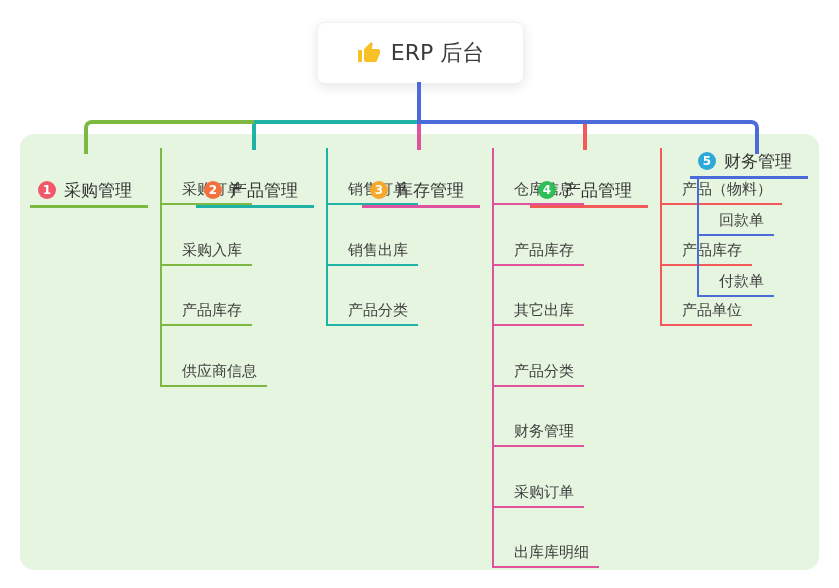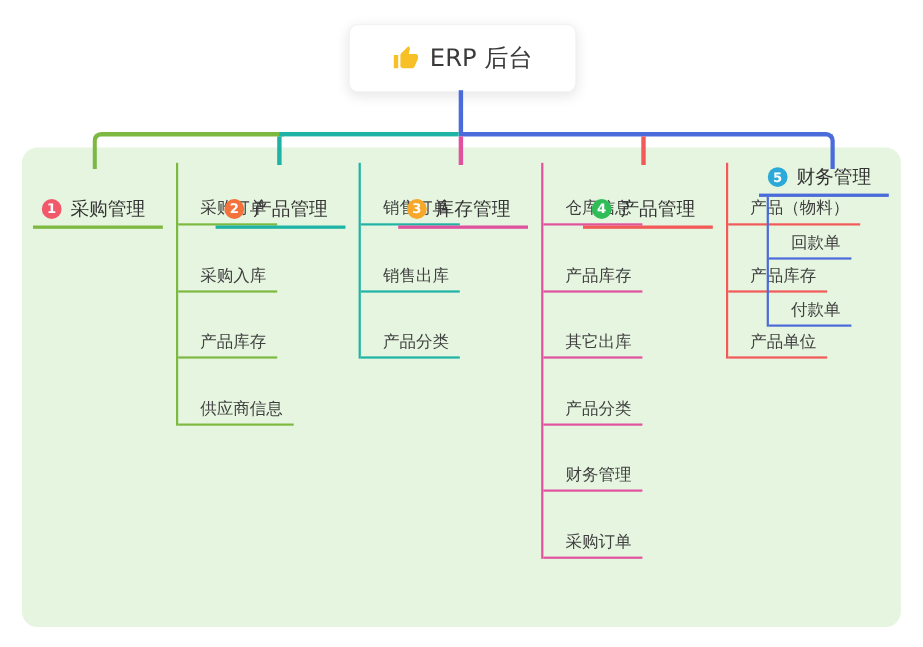--- a/index.html
+++ b/index.html
@@ -104,20 +104,21 @@
       <span class="badge">3</span>
       <span>库存管理</span>
     </div>
     <ul class="children">
       <li>仓库信息</li>
       <li>产品库存</li>
       <li>其它出库</li>
       <li>产品分类</li>
       <li>财务管理</li>
       <li>采购订单</li>
+      <li>出库库明细</li>
     </ul>
   </div>
 
   <div class="branch b4">
     <div class="bhead">
       <span class="badge">4</span>
       <span>产品管理</span>
     </div>
     <ul class="children">
       <li>产品（物料）</li>

